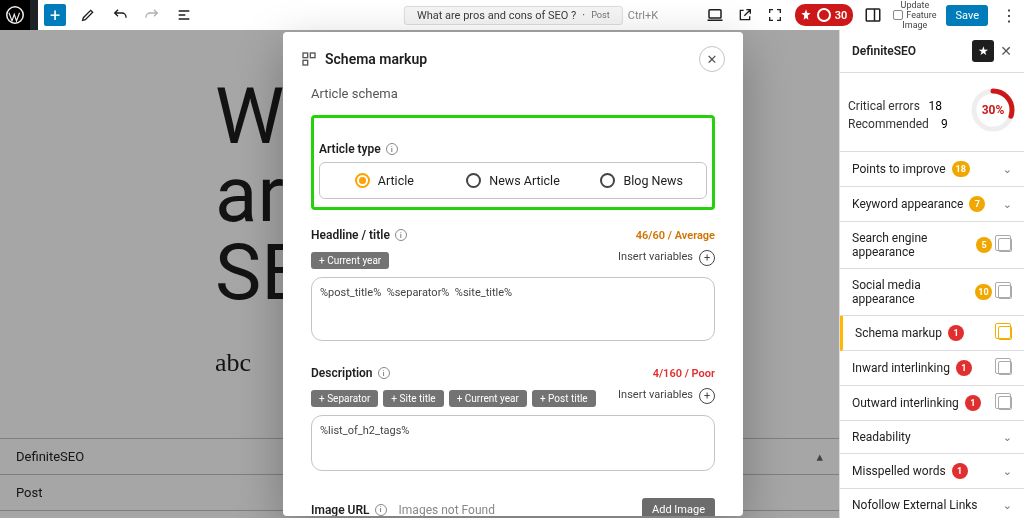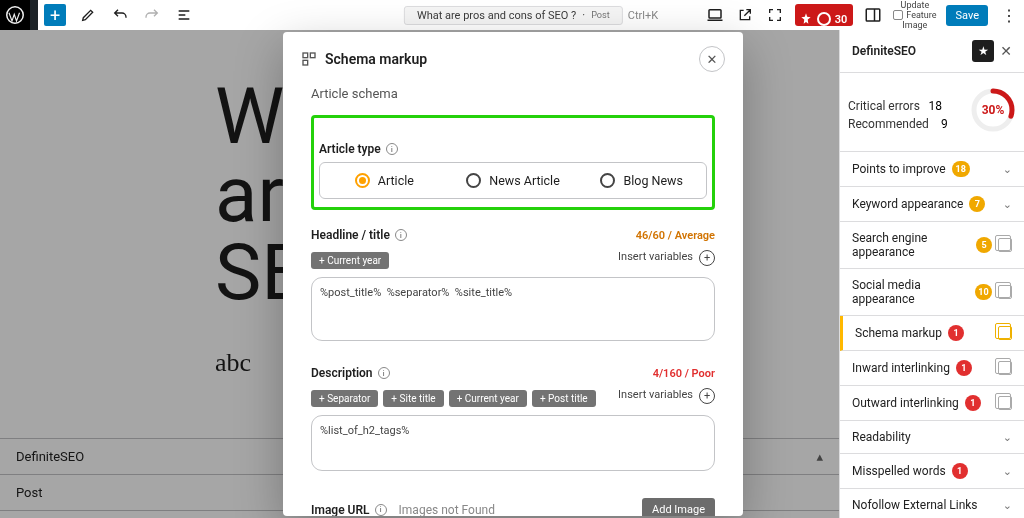--- a/index.html
+++ b/index.html
@@ -27,21 +27,21 @@
   .adminbar{height:30px;background:var(--bg-dark);display:flex;align-items:center;color:#eee;}
   .adminbar .wp-logo{width:30px;height:30px;display:flex;align-items:center;justify-content:center;background:#000;}
   .toolbar{height:20px;background:#fff;border-bottom:1px solid var(--border);display:flex;align-items:center;padding:0 6px;position:relative;}
   .toolbar-left{display:flex;align-items:center;gap:12px;}
   .toolbar-left .square{width:22px;height:22px;background:var(--blue-btn);color:#fff;display:flex;align-items:center;justify-content:center;font-size:18px;border-radius:2px;}
   .toolbar-icon{width:20px;height:20px;display:flex;align-items:center;justify-content:center;color:#1e1e1e;font-size:14px;}
   .toolbar-center{position:absolute;left:50%;transform:translateX(-50%);display:flex;align-items:center;gap:5px;color:#3c3c3c;font-size:11px;text-align:right;}
   .crumb{background:#f5f5f5;border:1px solid var(--border);border-radius:3px;padding:2px 12px;display:flex;align-items:center;gap:6px;}
   .crumb small{opacity:.7;}
   .toolbar-right{margin-left:auto;display:flex;align-items:center;gap:10px;color:#1e1e1e;position:relative;}
-  .yo-badge{background:var(--red-badge);color:#fff;height:22px;padding:0 6px 0 4px;border-radius:3px;display:flex;align-items:flex-end;gap:4px;font-size:11px;font-weight:600;}
+  .yo-badge{background:var(--red-badge);color:#fff;height:22px;padding:0 6px 0 4px;border-radius:10px;display:flex;align-items:center;gap:4px;font-size:11px;font-weight:600;}
   .yo-badge .ring{width:14px;height:14px;border:2px solid #fff;border-radius:50%;}
   .update-col{display:flex;flex-direction:column;align-items:center;font-size:9px;line-height:10px;color:#444;}
   .chkbox{width:10px;height:10px;border:1px solid #888;border-radius:2px;display:inline-block;vertical-align:middle;margin-right:3px;}
   .save-btn{background:#007cba;color:#fff;border:none;padding:4px 9px;border-radius:3px;font-size:11px;}
   .kebab{font-size:16px;letter-spacing:-2px;}
   
   .canvas{position:absolute;inset:0;top:30px;right:185px;background:#fff;}
   .doc{position:absolute;left:215px;top:48px;color:#1e1e1e;font-family:Georgia,serif;}
   .doc h1{font-size:78px;line-height:78px;font-weight:400;margin:0;}
   .doc p{font-size:26px;margin-top:36px;font-family:inherit;}

